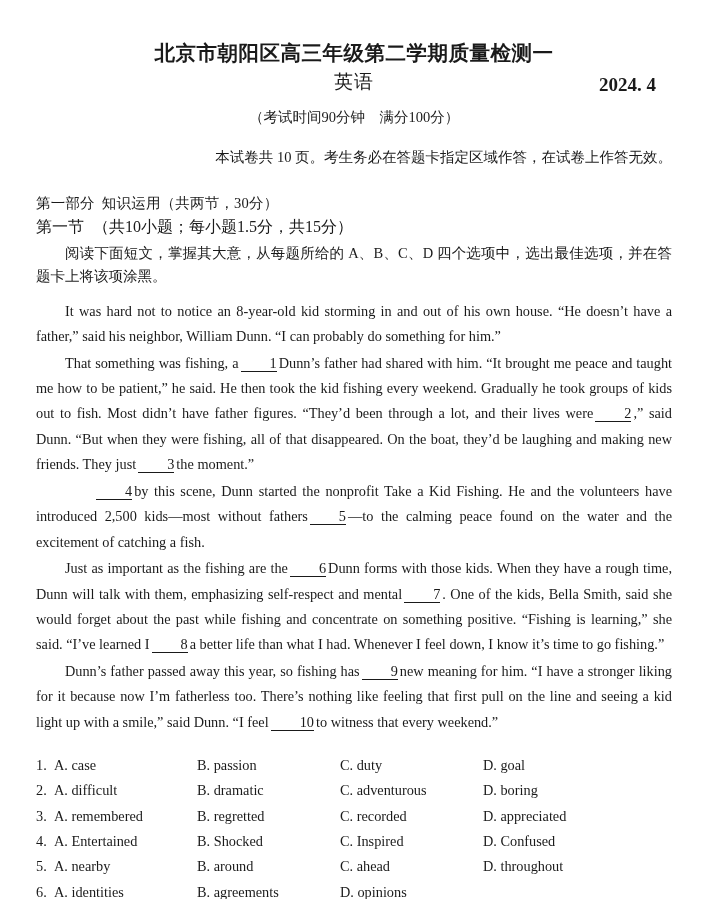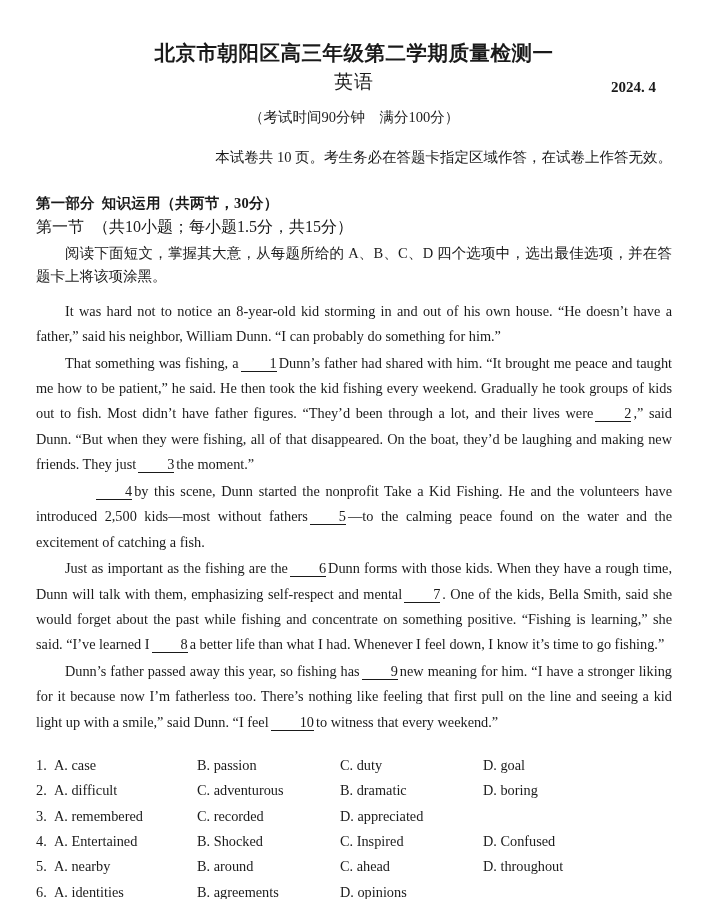--- a/index.html
+++ b/index.html
@@ -39,39 +39,39 @@
   }
   .subject {
     font-size: 19px;
     font-weight: normal;
     letter-spacing: 1px;
   }
   .doc-date {
     position: absolute;
     right: 16px;
     bottom: 1px;
-    font-size: 15px;
+    font-size: 19px;
     font-weight: bold;
     font-family: "Liberation Serif", serif;
   }
   .exam-info {
     text-align: center;
     font-size: 14.5px;
     margin-top: 11px;
   }
   .notice {
     text-align: right;
     font-size: 14.5px;
     margin-top: 21px;
   }
 
   
   .part-heading {
     font-size: 14.5px;
-    font-weight: bold;
+    font-weight: normal;
     margin-top: 27px;
     letter-spacing: 0.2px;
   }
   .part-heading .gap { display: inline-block; width: 7px; }
   .section-heading {
     font-size: 16px;
     font-weight: normal;
     margin-top: 4px;
   }
   .section-heading .gap { display: inline-block; width: 9px; }
@@ -169,27 +169,28 @@
       <div class="option-row">
         <span class="opt-num">1.</span>
         <span class="opt-cell">A. case</span>
         <span class="opt-cell">B. passion</span>
         <span class="opt-cell">C. duty</span>
         <span class="opt-cell">D. goal</span>
       </div>
       <div class="option-row">
         <span class="opt-num">2.</span>
         <span class="opt-cell">A. difficult</span>
+        <span class="opt-cell">B. dramatic</span>
         <span class="opt-cell">C. adventurous</span>
-        <span class="opt-cell">B. dramatic</span>
         <span class="opt-cell">D. boring</span>
       </div>
       <div class="option-row">
         <span class="opt-num">3.</span>
         <span class="opt-cell">A. remembered</span>
+        <span class="opt-cell">B. regretted</span>
         <span class="opt-cell">C. recorded</span>
         <span class="opt-cell">D. appreciated</span>
       </div>
       <div class="option-row">
         <span class="opt-num">4.</span>
         <span class="opt-cell">A. Entertained</span>
         <span class="opt-cell">B. Shocked</span>
         <span class="opt-cell">C. Inspired</span>
         <span class="opt-cell">D. Confused</span>
       </div>

